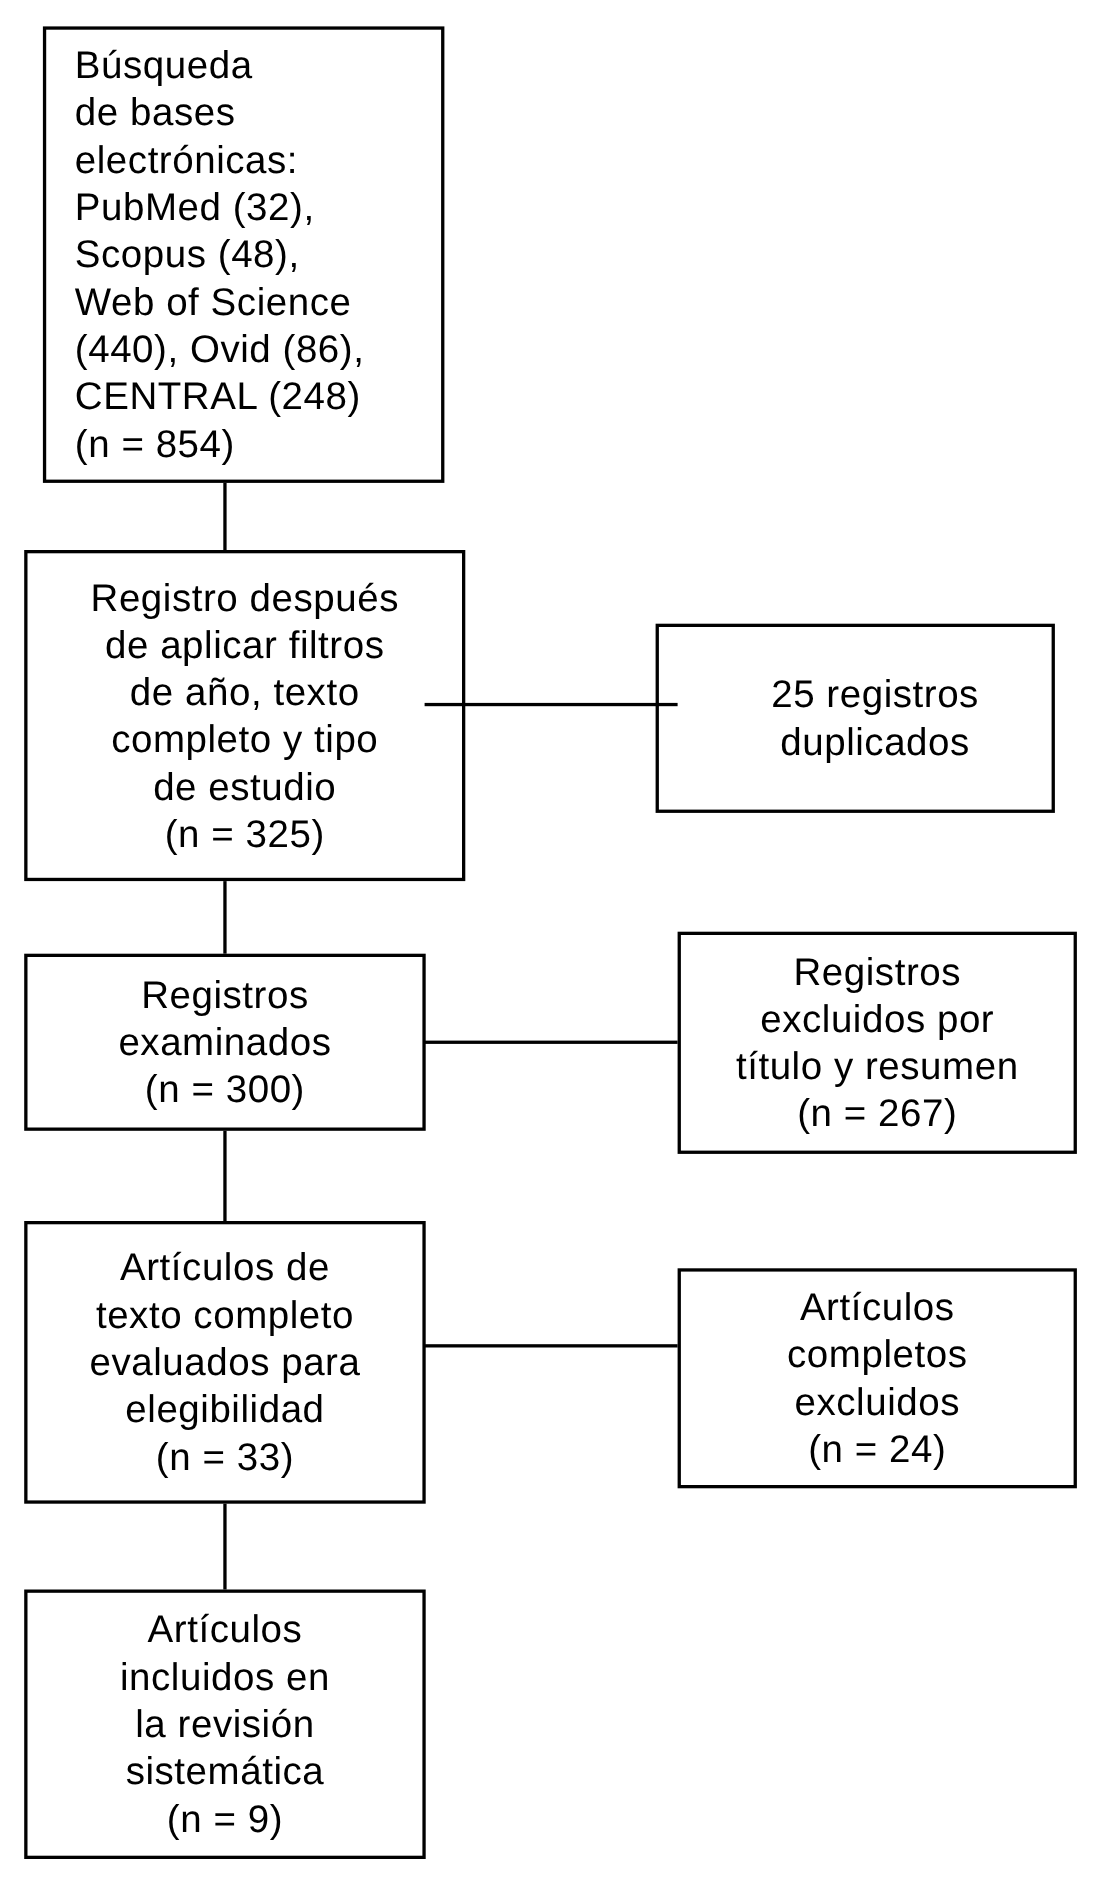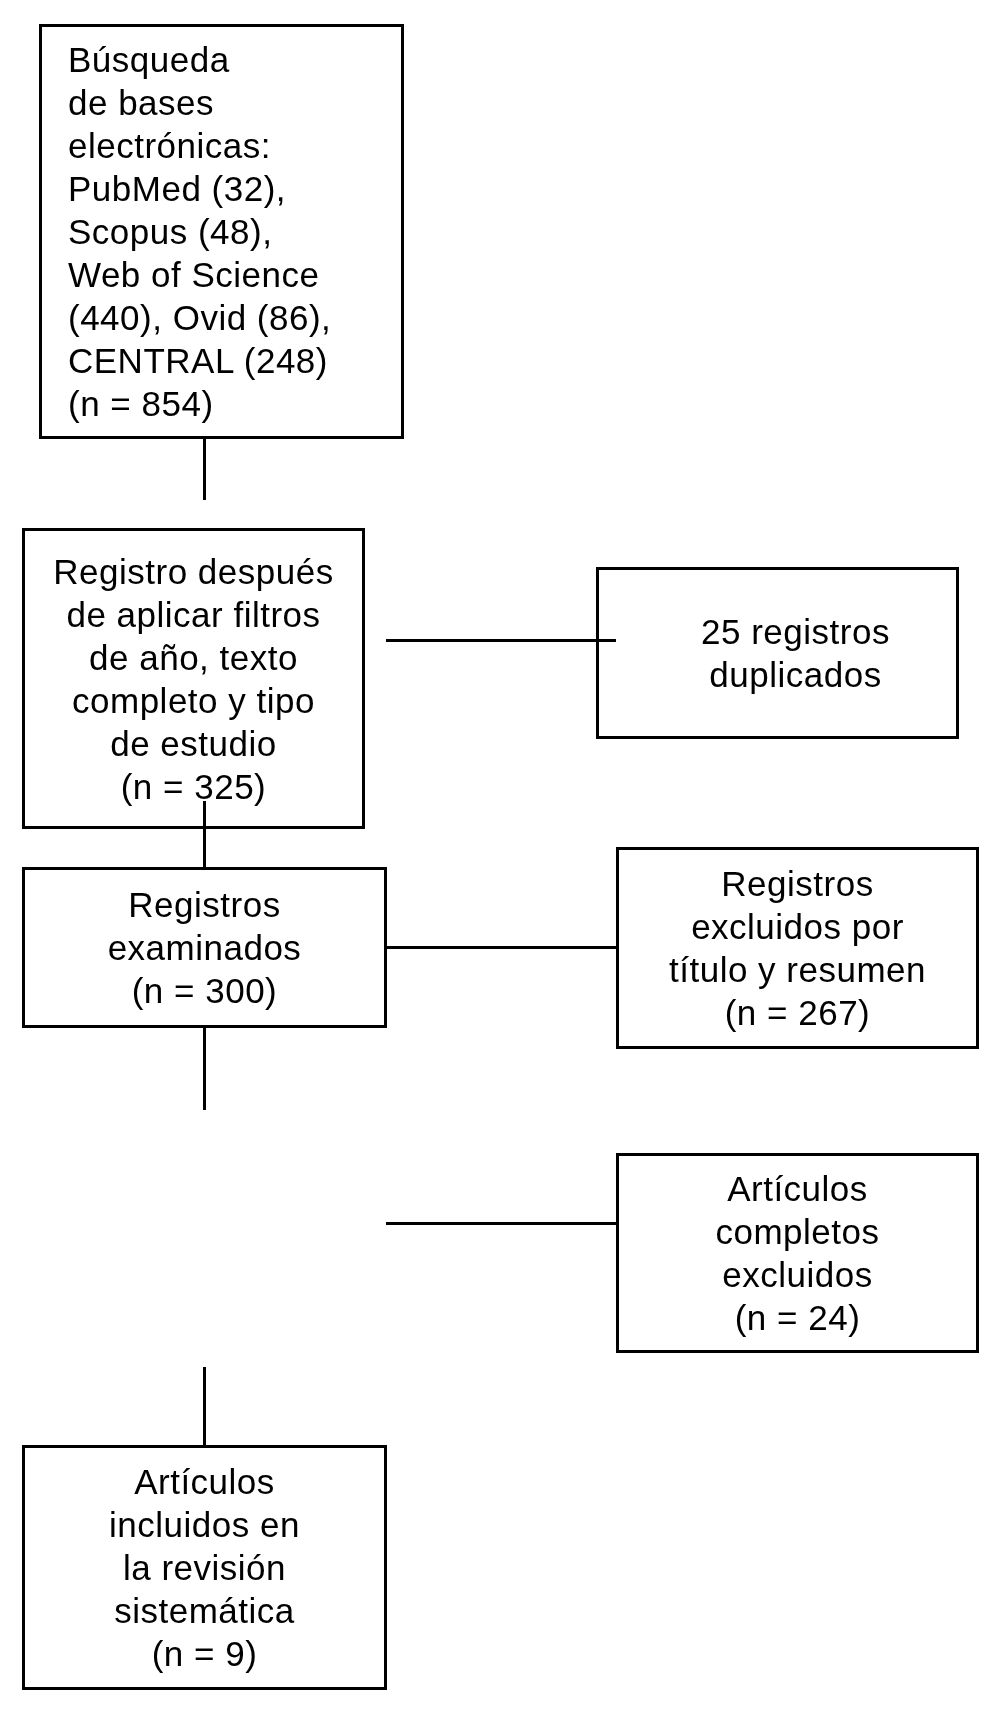--- a/index.html
+++ b/index.html
@@ -35,21 +35,21 @@
     text-align: left;
     padding-left: 26px;
   }
   .line {
     position: absolute;
     background: var(--line, #000000);
   }
 
   
   #box-search            { left: 39px;  top: 24px;   width: 365px; height: 415px; }
-  #box-after-filters     { left: 22px;  top: 528px;  width: 343px; height: 301px; }
+  #box-after-filters     { left: 22px;  top: 500px;  width: 401px; height: 301px; }
   #box-screened          { left: 22px;  top: 867px;  width: 365px; height: 161px; }
   #box-fulltext-assessed { left: 22px;  top: 1110px; width: 365px; height: 257px; }
   #box-included          { left: 22px;  top: 1445px; width: 365px; height: 245px; }
 
   
   #box-duplicates         { left: 596px; top: 567px;  width: 363px; height: 172px; padding-left: 36px; }
   #box-excluded-screening { left: 616px; top: 847px;  width: 363px; height: 202px; }
   #box-excluded-fulltext  { left: 616px; top: 1153px; width: 363px; height: 200px; }
 
   
@@ -80,20 +80,25 @@
 de aplicar filtros
 de año, texto
 completo y tipo
 de estudio
 (n = 325)</div>
 
   <div class="box" id="box-screened">Registros
 examinados
 (n = 300)</div>
 
+  <div class="box" id="box-fulltext-assessed">Artículos de
+texto completo
+evaluados para
+elegibilidad
+(n = 33)</div>
 
   <div class="box" id="box-included">Artículos
 incluidos en
 la revisión
 sistemática
 (n = 9)</div>
 
   <div class="box" id="box-duplicates">25 registros
 duplicados</div>
 

